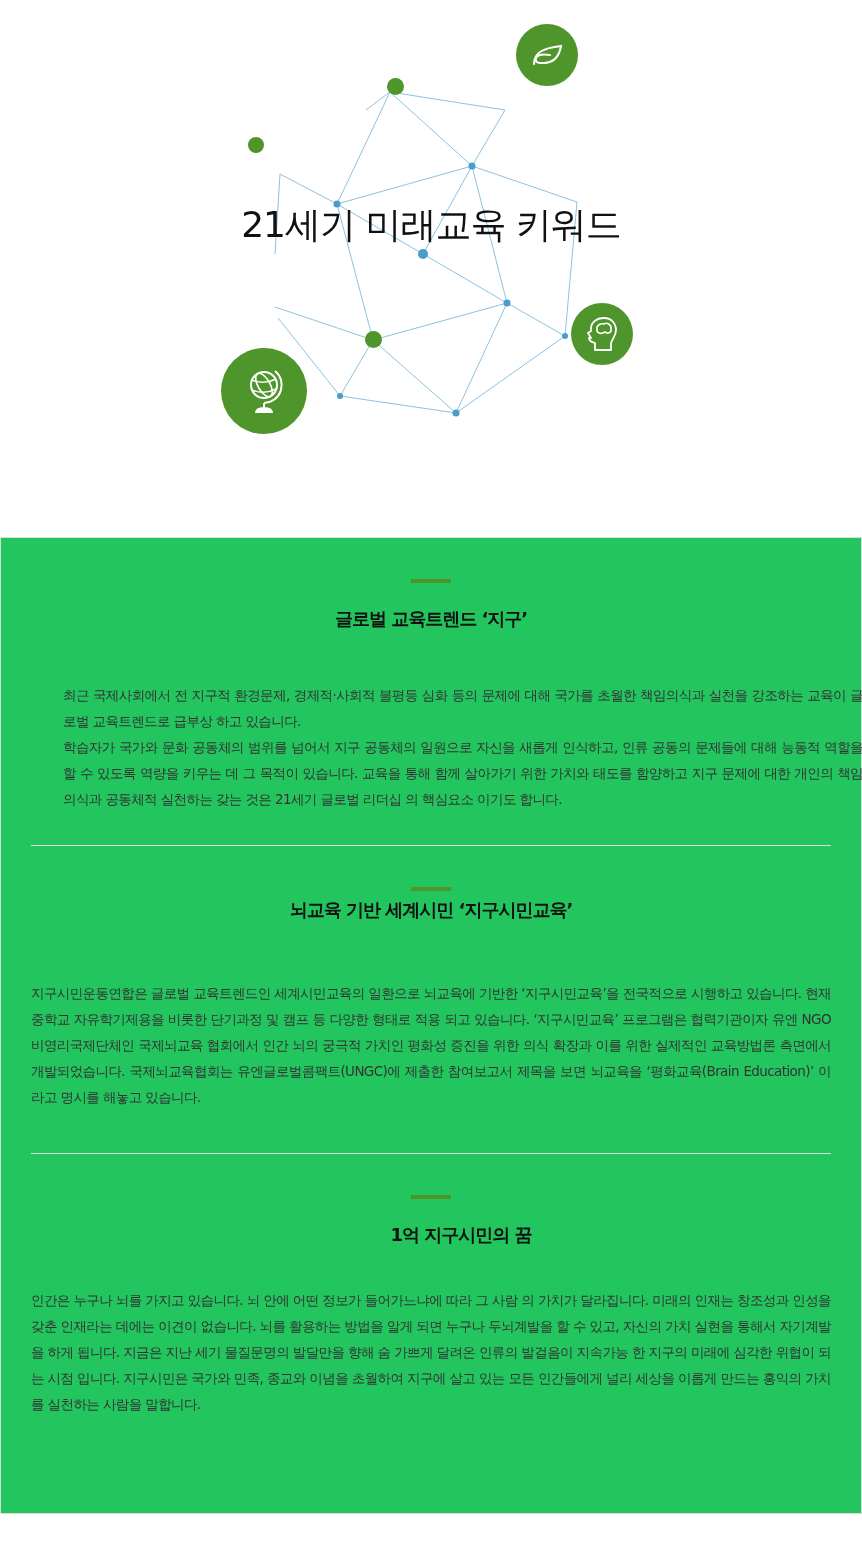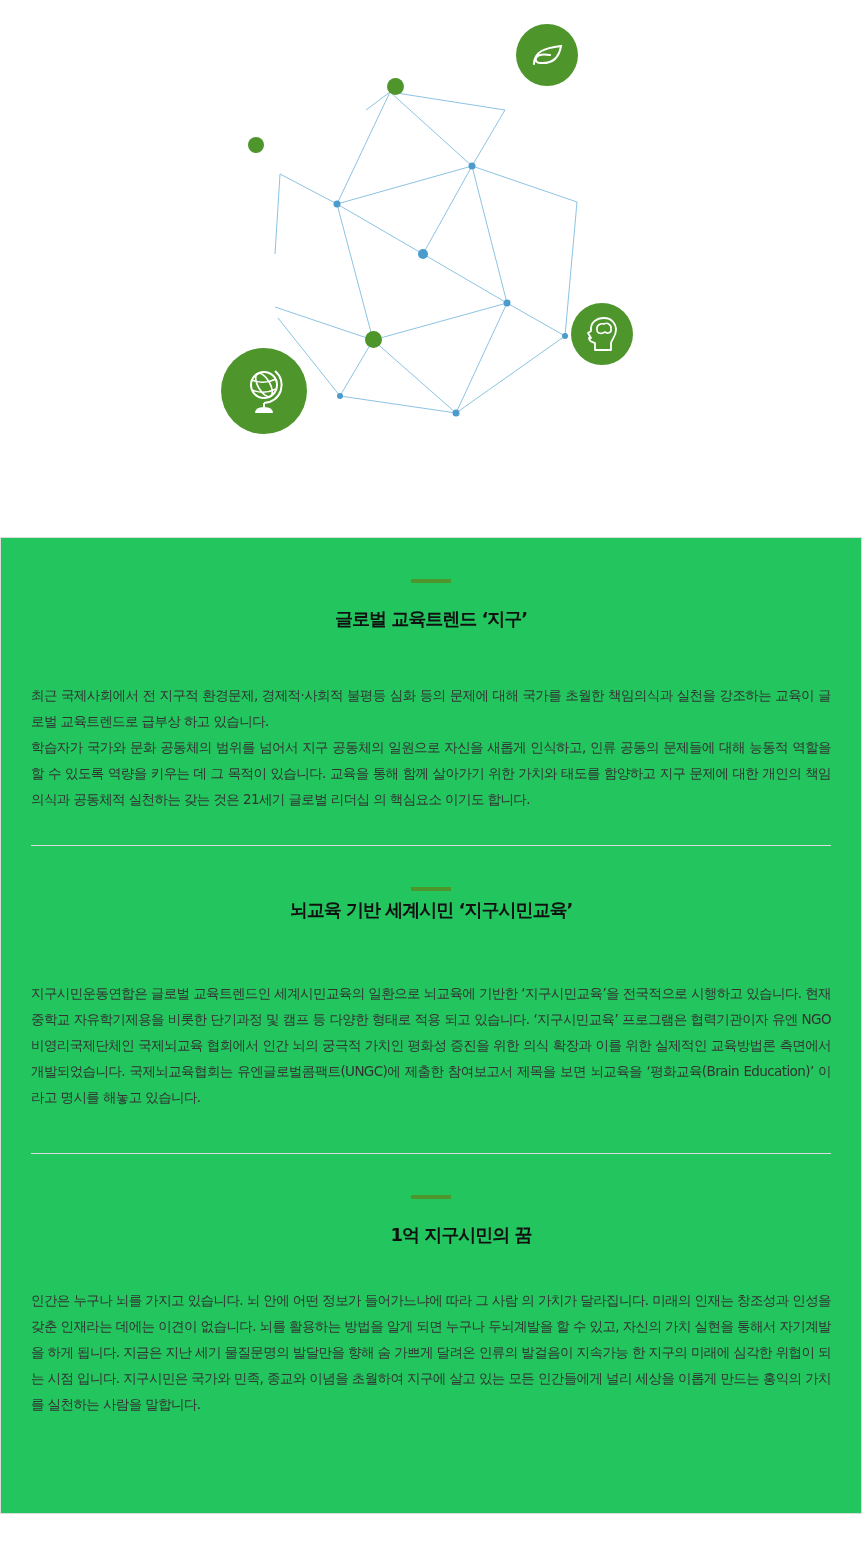--- a/index.html
+++ b/index.html
@@ -113,29 +113,30 @@
       <circle cx="20" cy="18" r="13" fill="none" stroke="#fff" stroke-width="2"></circle>
       <ellipse cx="20" cy="18" rx="6" ry="13" fill="none" stroke="#fff" stroke-width="1.6" transform="rotate(-30 20 18)"></ellipse>
       <path d="M8 13 Q20 18 32 12 M8 23 Q20 28 32 22" fill="none" stroke="#fff" stroke-width="1.6"></path>
       <path d="M31 4 A18 18 0 0 1 20 36" fill="none" stroke="#fff" stroke-width="2"></path>
       <line x1="20" y1="36" x2="20" y2="40" stroke="#fff" stroke-width="2"></line>
       <path d="M11 46 Q11 40 20 40 Q29 40 29 46 Z" fill="#fff"></path>
     </svg>
   </div>
 
   <div class="hero-title">
+    <span class="hero-line1">21세기 미래교육 키워드</span>
   </div>
 </div>
 
 <div class="content-box">
 
   <div class="section" style="top:0;">
     <div class="green-bar" style="top:41px;"></div>
     <div class="section-title" style="top:69px;">글로벌 교육트렌드 ‘지구’</div>
-    <div class="section-body" style="top:144px;">
+    <div class="section-body" style="top:144px;margin-left:32px;">
       <p>최근 국제사회에서 전 지구적 환경문제, 경제적·사회적 불평등 심화 등의 문제에 대해 국가를 초월한 책임의식과 실천을 강조하는 교육이 글로벌 교육트렌드로 급부상 하고 있습니다.</p>
       <p>학습자가 국가와 문화 공동체의 범위를 넘어서 지구 공동체의 일원으로 자신을 새롭게 인식하고, 인류 공동의 문제들에 대해 능동적 역할을 할 수 있도록 역량을 키우는 데 그 목적이 있습니다. 교육을 통해 함께 살아가기 위한 가치와 태도를 함양하고 지구 문제에 대한 개인의 책임의식과 공동체적 실천하는 갖는 것은 21세기 글로벌 리더십 의 핵심요소 이기도 합니다.</p>
     </div>
   </div>
 
   <div class="divider" style="top:307px;"></div>
 
   <div class="section" style="top:308px;">
     <div class="green-bar" style="top:41px;"></div>
     <div class="section-title" style="top:52px;">뇌교육 기반 세계시민 ‘지구시민교육’</div>

